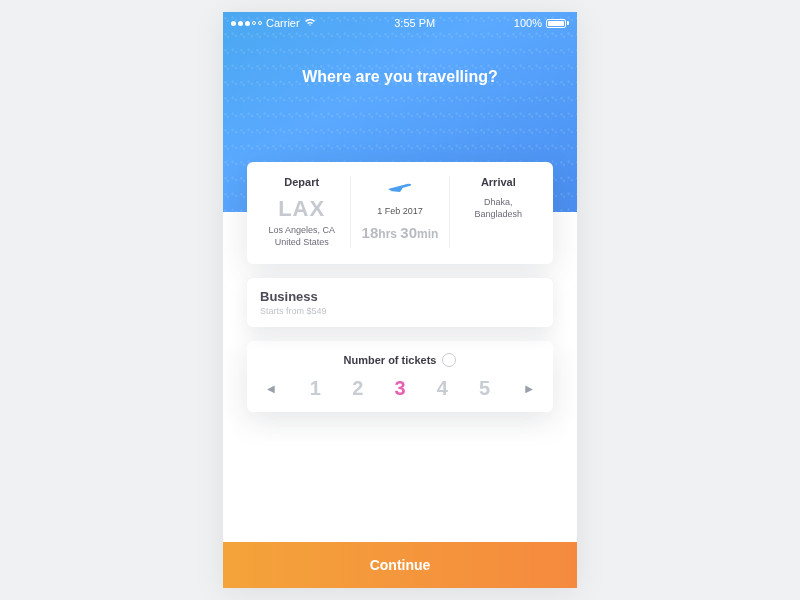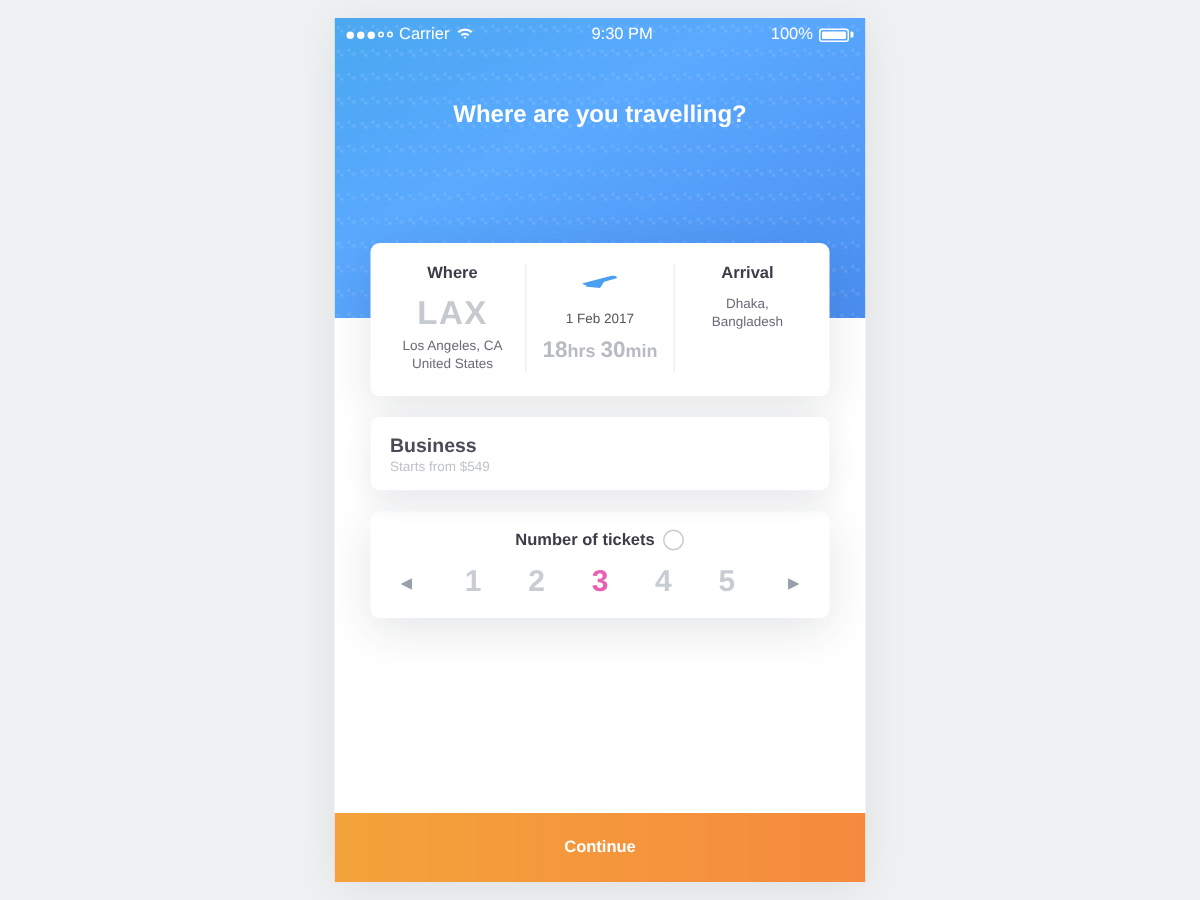--- a/index.html
+++ b/index.html
@@ -115,21 +115,21 @@
   .arrow { font-size:10px; color:#9aa0aa; cursor:pointer; padding:4px;}
   .num { font-size:20px; font-weight:700; color:#c8ccd3; cursor:pointer; }
   .num.active { color:#e85fb3; }
   .continue-btn {
     position:absolute;
     left:0; right:0; bottom:0;
     height:46px;
     background: linear-gradient(90deg, #f4a33a 0%, #f58a3e 100%);
     color:#fff;
     font-weight:700;
-    font-size:11px;
+    font-size:14px;
     border:none;
     cursor:pointer;
   }
 </style>
 </head>
 <body>
 
 <div class="phone">
 
   <div class="statusbar">
@@ -141,41 +141,41 @@
           <span class="dot hollow"></span>
           <span class="dot hollow"></span>
       </span>
       <span>Carrier</span>
       <span>
         <svg width="12" height="10" viewBox="0 0 12 10">
             <path d="M6 9 L7 7.7 A2 2 0 0 0 5 7.7 Z M3 6 A5 5 0 0 1 9 6 L8 7 A3.4 3.4 0 0 0 4 7 Z M1 3.8 A8 8 0 0 1 11 3.8 L10 5 A6.3 6.3 0 0 0 2 5 Z" fill="#fff"></path>
           </svg>
       </span>
     </div>
-    <div>9:30 PM</div>
+    <div>3:55 PM</div>
     <div class="right">
       <span>100%</span>
       <span class="battery">
         <span class="battery-body">
             <span class="battery-fill"></span>
           </span>
           <span class="battery-tip"></span>
       </span>
     </div>
   </div>
 
   <div class="hero">
     <div class="hero-title">Where are you travelling?</div>
   </div>
 
   <div class="content">
 
     <div class="card route-card">
       <div class="col">
-        <div class="label">Where</div>
+        <div class="label">Depart</div>
         <div class="code">LAX</div>
         <div class="sub">Los Angeles, CA</div>
         <div class="sub">United States</div>
       </div>
       <div class="divider"></div>
       <div class="col">
         <div class="mid-top">
           <svg width="30" height="20" viewBox="0 0 30 20">
               <path d="M3 13 L22 8 C25 7.3 27 8.3 26 9.5 L7 15 Z M5 15 L18 11.5 L15 16 Z" fill="#4aa0ef"></path>
             </svg>

